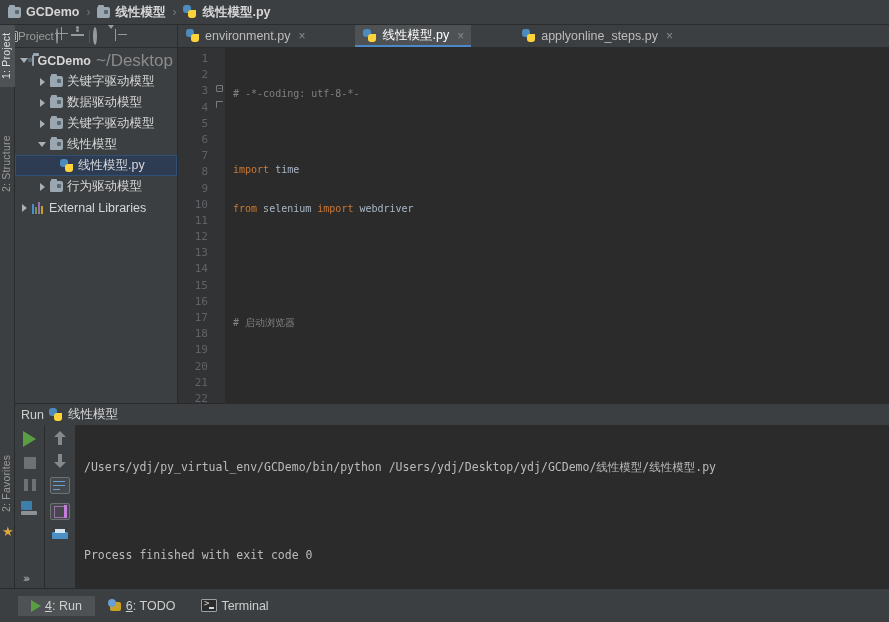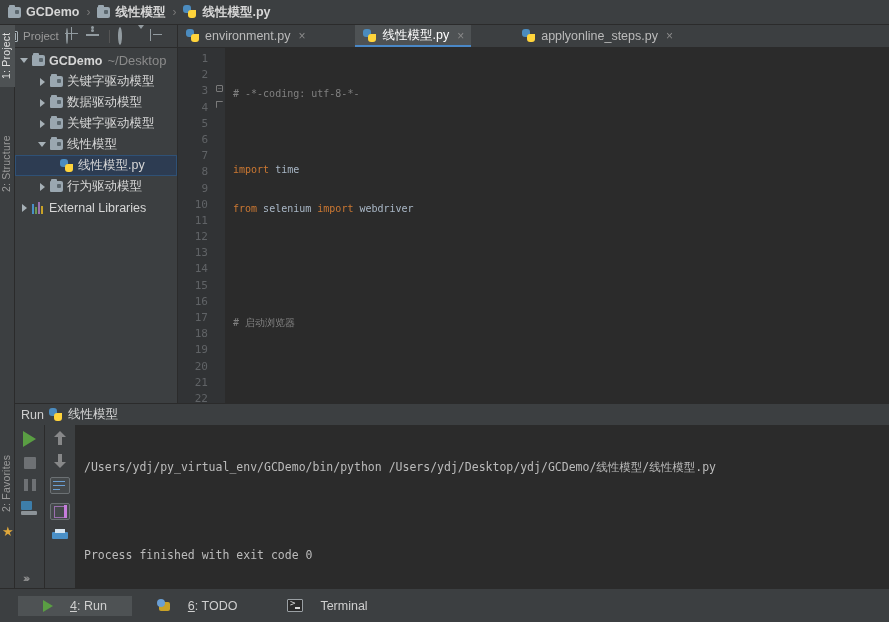--- a/index.html
+++ b/index.html
@@ -49,21 +49,21 @@
     content:""; position:absolute; left:5px; top:5px; width:8px; height:8px;
     background:#ffd43b; border-radius:3px 0 3px 3px;
   }
 
   
   .toolrow {
     height:23px; background:#3c3f41; display:flex; align-items:stretch;
     border-bottom:1px solid #2b2b2b;
   }
   .pw-head {
-    width:178px; display:flex; align-items:center; gap:5px; padding-left:6px;
+    width:178px; display:flex; align-items:center; padding-left:6px;
     border-right:1px solid #2b2b2b;
   }
   .pw-title { font-size:11.5px; color:#9a9a9a; margin-right:2px; }
   .tbtn { width:15px; height:15px; position:relative; cursor:default; opacity:.82; }
   .ic-win { width:12px;height:11px;border:1.4px solid #a6b0b6;border-radius:1px;position:relative;}
   .ic-win:after{content:"";position:absolute;left:2px;top:1px;width:5px;height:5px;border:1.4px solid #a6b0b6;background:#3c3f41;}
   .ic-target { width:13px;height:13px;border:1.4px solid #a6b0b6;border-radius:50%;position:relative;}
   .ic-target:before,.ic-target:after{content:"";position:absolute;background:#a6b0b6;}
   .ic-target:before{left:4.3px;top:-2px;width:1.4px;height:13px;}
   .ic-target:after{top:4.3px;left:-2px;height:1.4px;width:13px;}
@@ -121,21 +121,21 @@
   }
   .arrow.right:after {
     content:""; position:absolute; left:3px; top:2px;
     border-left:5px solid #a6b0b6; border-top:4px solid transparent; border-bottom:4px solid transparent;
   }
   .arrow.down:after {
     content:""; position:absolute; left:1px; top:3px;
     border-top:5px solid #a6b0b6; border-left:4px solid transparent; border-right:4px solid transparent;
   }
   .row .nm { margin-left:4px; }
-  .row .path { color:#8b8b8b; font-weight:normal; font-size:13px; margin-left:5px; }
+  .row .path { color:#8b8b8b; font-weight:normal; font-size:17px; margin-left:5px; }
   .row.root .nm { font-weight:bold; }
   .ic-lib { width:13px;height:12px;display:flex;align-items:flex-end;gap:1px; }
   .ic-lib i { width:2px; background:#6a9955; display:block; }
 
   
   .editor { flex:1; background:#2b2b2b; position:relative; overflow:hidden; display:flex; }
   .gutter {
     width:36px; background:#313335; text-align:right; padding-top:3px;
     font-family:"DejaVu Sans Mono", monospace; font-size:11px; color:#606366;
     flex:0 0 36px; user-select:none;
@@ -213,21 +213,21 @@
   .console .l { line-height:16px; height:16px; }
   .console .gap { height:16px; }
 
   
   .statusbar {
     position:absolute; left:0; right:0; bottom:0; height:34px;
     background:#3c3f41; border-top:1px solid #2b2b2b;
     display:flex; align-items:center; padding-left:18px; gap:0;
   }
   .sitem {
-    display:flex; align-items:center; gap:17px; padding:3px 25px;
+    display:flex; align-items:center; gap:4px; padding:3px 13px;
     font-size:12.5px; color:#cfcfcf; white-space:nowrap;
   }
   .sitem.active { background:#4e5254; }
   .sitem u { text-decoration:underline; }
   .ic-todo { width:14px;height:13px;position:relative;}
   .ic-todo:before{content:"";position:absolute;left:2px;top:3px;width:11px;height:9px;background:#c9a227;border-radius:2px;}
   .ic-todo:after{content:"";position:absolute;left:0;top:0;width:8px;height:8px;background:#6a9fd4;border-radius:50%;}
   .ic-term { width:16px;height:13px;border:1.5px solid #9aa0a4;border-radius:1px;background:#2b2b2b;position:relative;}
   .ic-term:before{content:">";position:absolute;left:1.5px;top:-2.5px;font-size:9px;color:#d6d6d6;font-family:"DejaVu Sans Mono",monospace;}
   .ic-term:after{content:"";position:absolute;left:7px;bottom:2.5px;width:5px;height:1.4px;background:#d6d6d6;}

